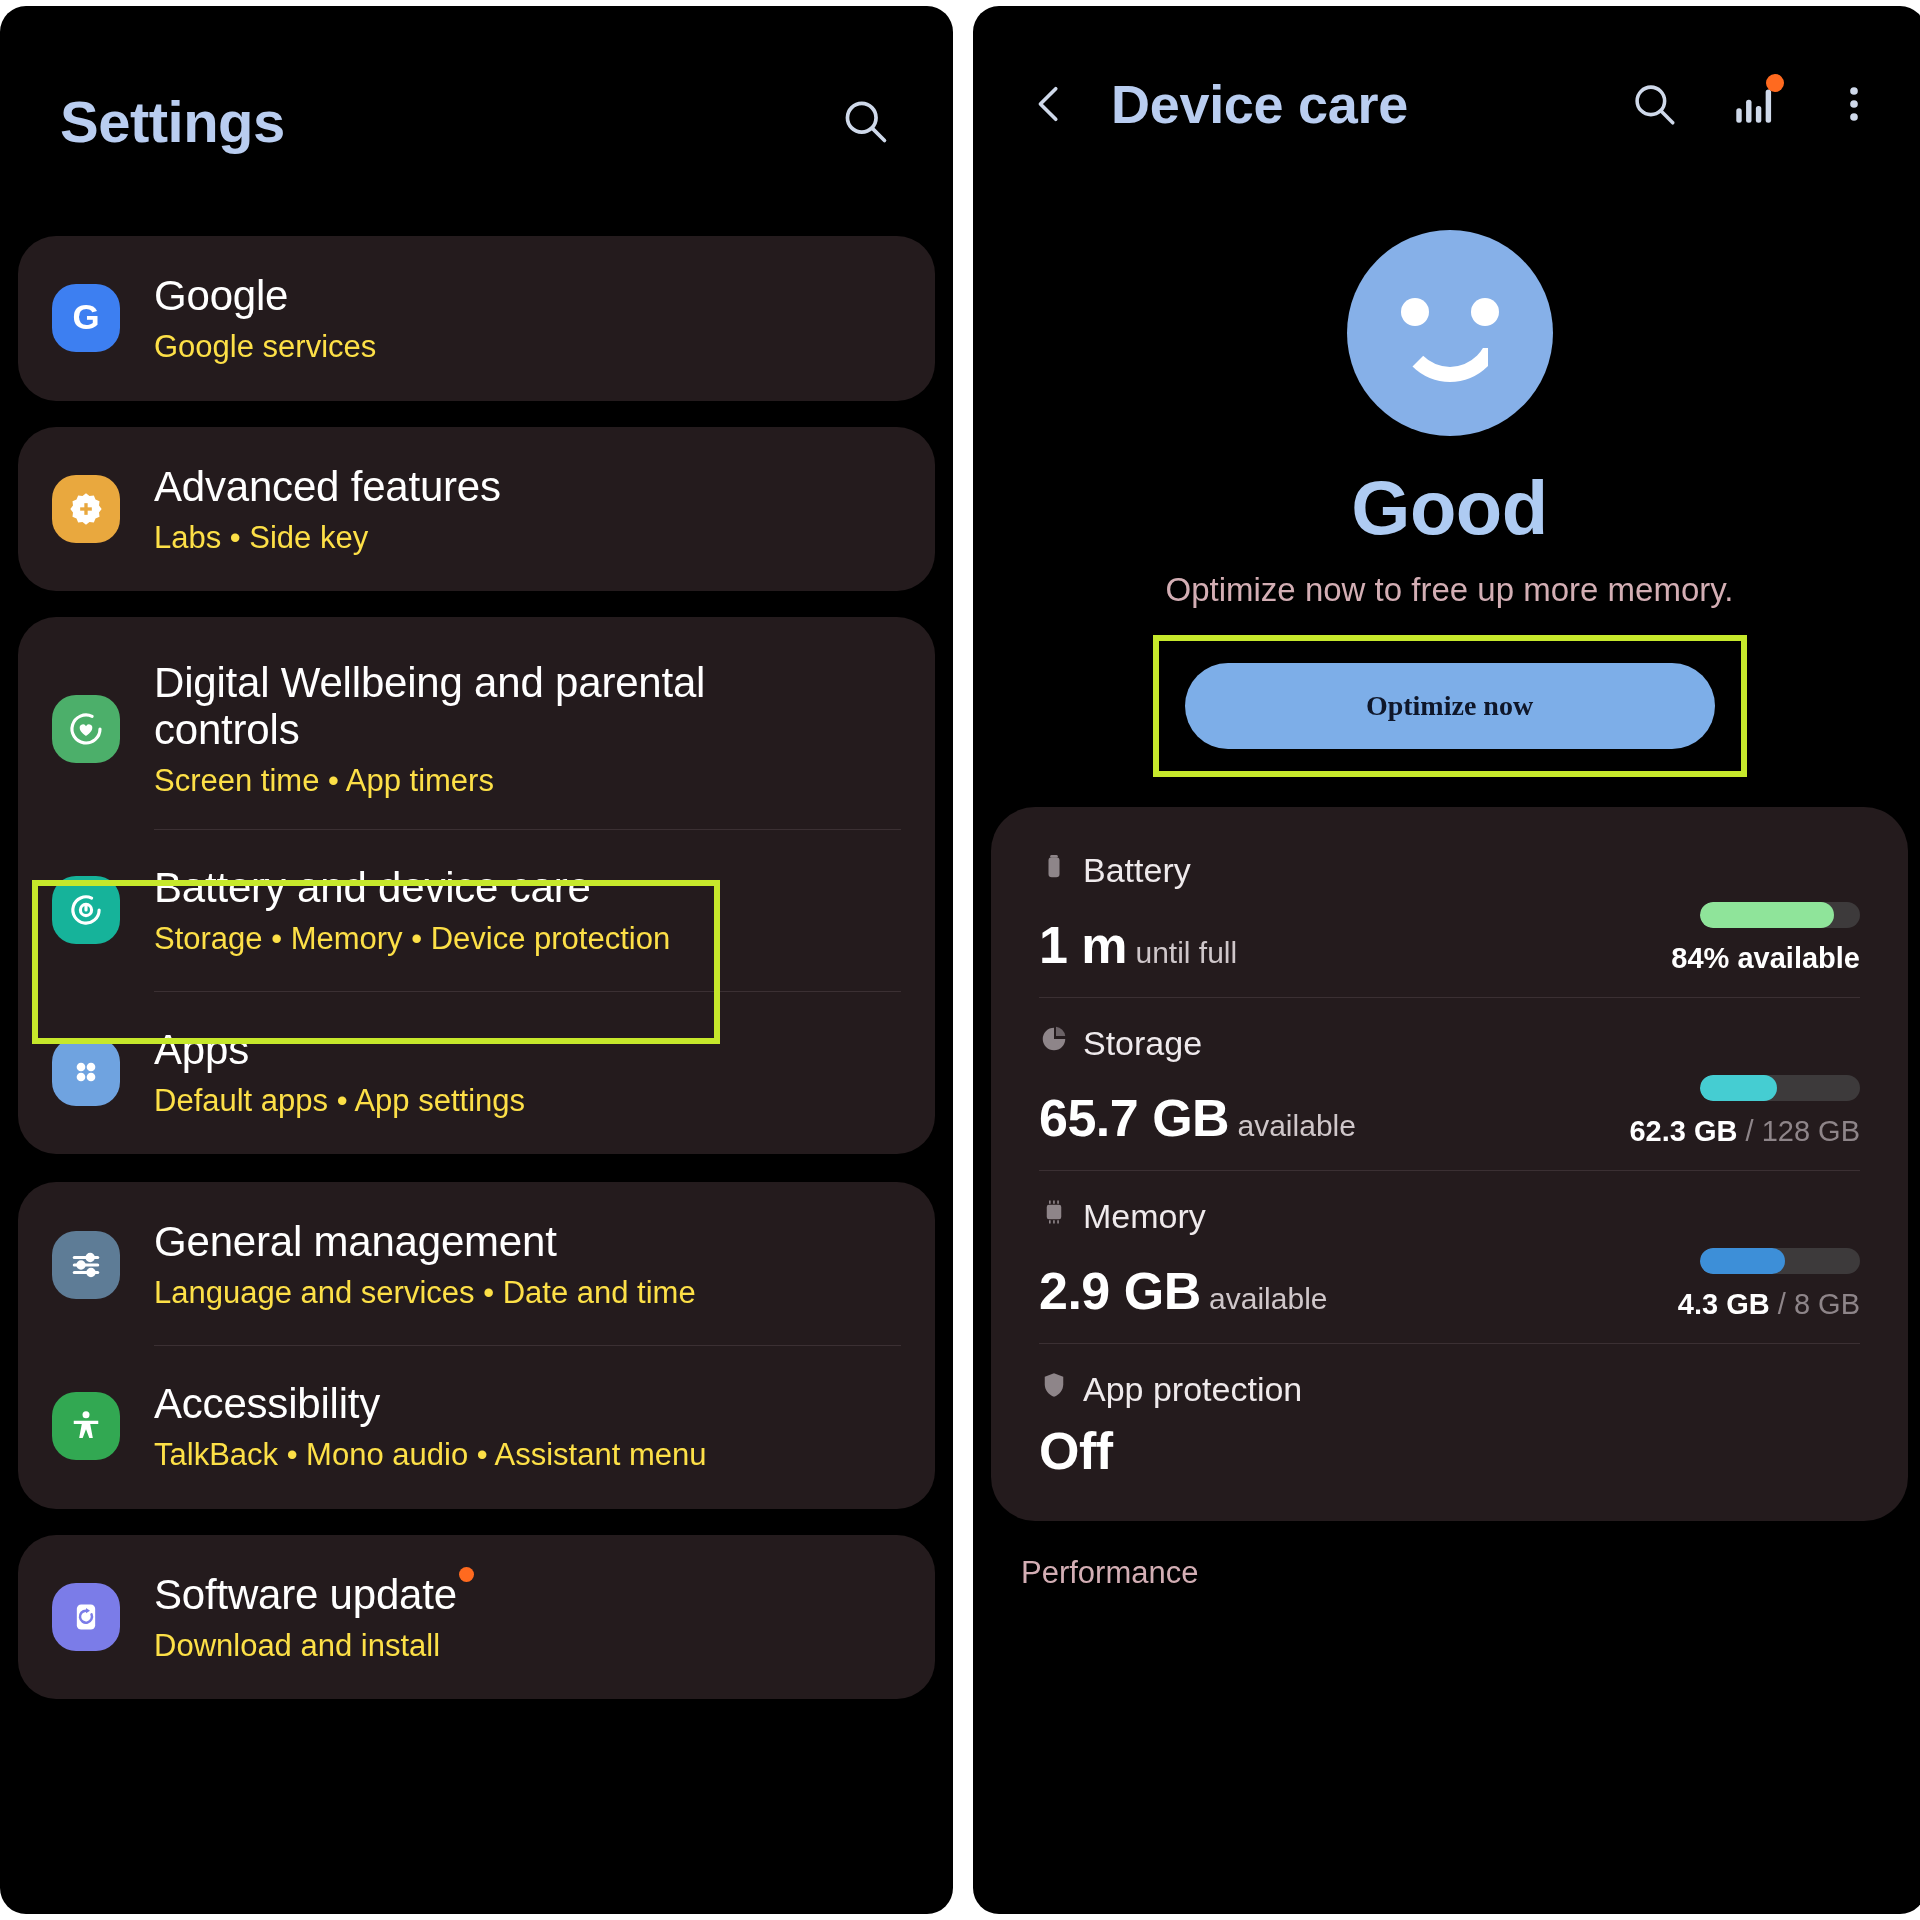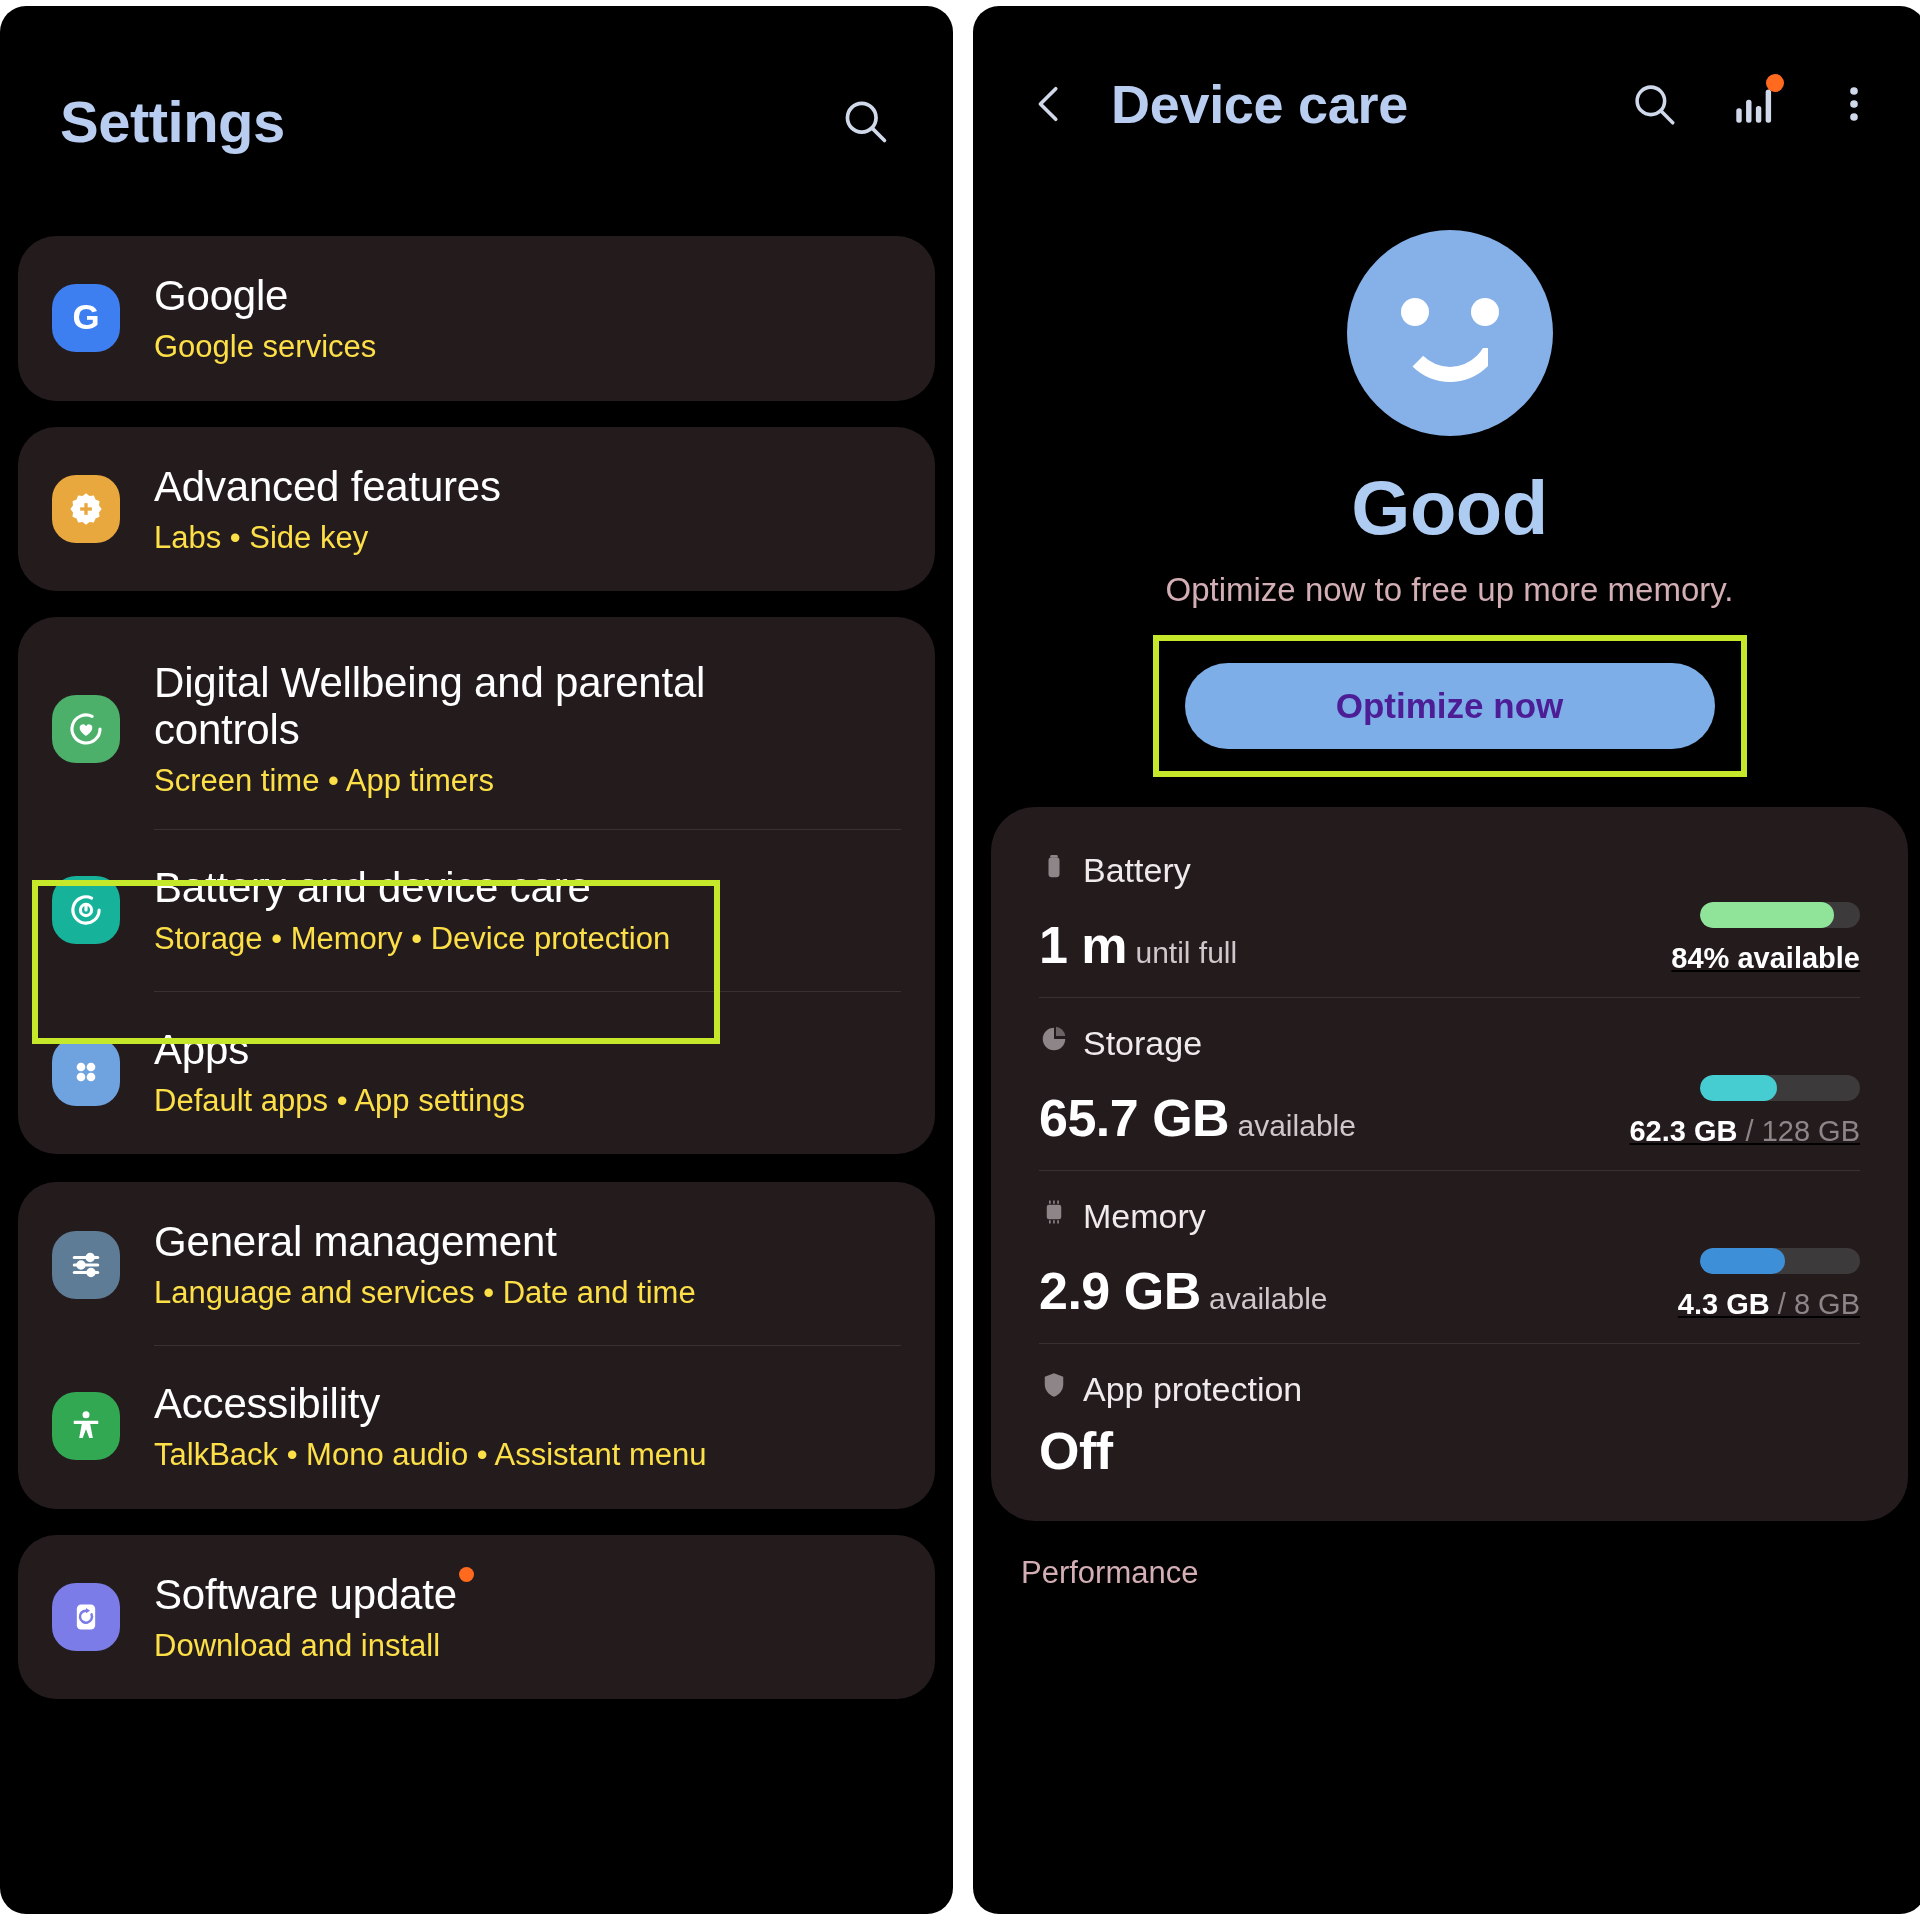--- a/index.html
+++ b/index.html
@@ -203,28 +203,28 @@
   .optimize-hl {
     border: 6px solid #c6e82b;
     padding: 22px 26px;
     display: inline-block;
   }
   .optimize-btn {
     width: 530px;
     height: 86px;
     border-radius: 46px;
     background: #7daee8;
-    color: #4c1d95;
-    font-size: 35px;
+    color: #0f172a;
+    font-size: 28px;
     font-weight: bold;
     border: none;
     display: flex;
     align-items: center;
     justify-content: center;
-    font-family: Liberation Sans, sans-serif;
+    font-family: Liberation Serif, serif;
   }
 
   .dc-card {
     background: #241b1d;
     border-radius: 44px;
     margin: 30px 18px 0 18px;
     padding: 18px 0 26px 0;
   }
   .metric {
     padding: 26px 48px 22px 48px;
@@ -248,21 +248,21 @@
   .metric-main {
     font-size: 30px;
     color: #cfc7ca;
   }
   .metric-main b {
     font-size: 52px;
     color: #ffffff;
     font-weight: bold;
     letter-spacing: -0.5px;
   }
-  .metric-right { text-align: left; text-decoration: underline; }
+  .metric-right { text-align: left; }
   .bar {
     width: 160px;
     height: 26px;
     border-radius: 14px;
     background: #3d3a3b;
     overflow: hidden;
     margin-left: auto;
     margin-bottom: 14px;
   }
   .bar .fill {

